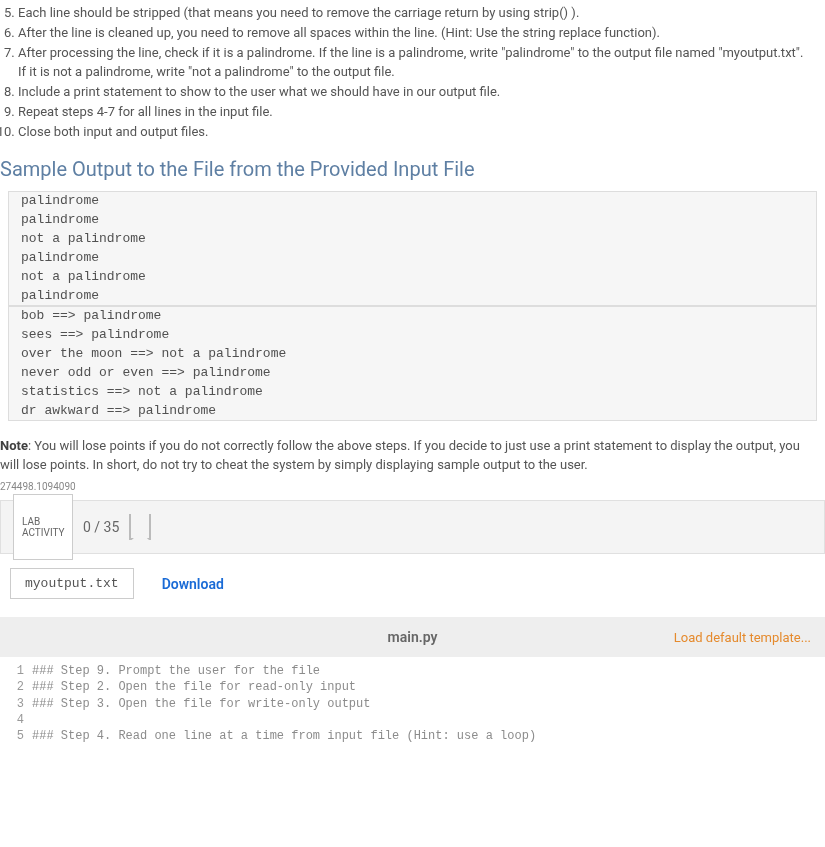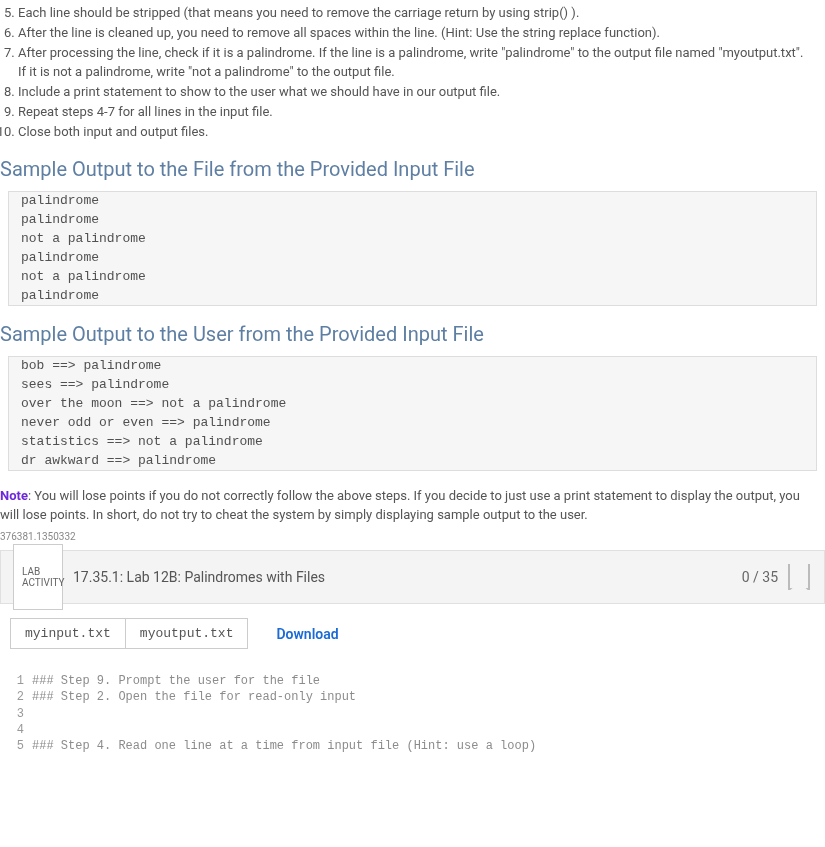--- a/index.html
+++ b/index.html
@@ -41,40 +41,40 @@
     line-height: 1.45;
     white-space: pre;
     overflow: hidden;
   }
   p.note {
     margin: 16px 8px 6px 0;
     color: #555;
     font-size: 13px;
     line-height: 1.45;
   }
-  p.note b { color: #6d28d9; margin-top: 29px; }
+  p.note b { color: #404040; margin-top: 29px; }
   .tiny-id { font-size: 10px; color: #888; margin: 4px 0 8px 0; display: block; }
   .lab-box {
     border: 1px solid #e0e0e0;
     background: #f4f4f4;
     margin: 4px 0 14px 0;
     display: flex;
     align-items: center;
     height: 54px;
   }
   .lab-tag {
     border: 1px solid #ccc;
     background: #fff;
     font-size: 10px;
     color: #666;
     padding: 21px 8px;
     margin: 0 10px 0 12px;
     line-height: 1.1;
     text-align: left;
-    width: 50px;
+    width: 60px;
   }
   .lab-title { font-size: 14px; color: #555; flex: 1; }
   .lab-score { font-size: 14px; color: #666; margin-right: 10px; }
   .lab-flag {
     width: 22px; height: 26px;
     border: 2px solid #bbb;
     border-top: none;
     margin-right: 14px;
     position: relative;
   }
@@ -161,61 +161,63 @@
     </ol>
 
   <h2 class="section">Sample Output to the File from the Provided Input File</h2>
   <pre class="sample">palindrome
 palindrome
 not a palindrome
 palindrome
 not a palindrome
 palindrome</pre>
 
-  <h2 class="section">Sample Output to the User from the Provided Input File</h2>
   <pre class="sample">bob ==&gt; palindrome
 sees ==&gt; palindrome
 over the moon ==&gt; not a palindrome
 never odd or even ==&gt; palindrome
 statistics ==&gt; not a palindrome
 dr awkward ==&gt; palindrome</pre>
 
   <p class="note">
     <b>Note</b><span>: You will lose points if you do not correctly follow the above steps. If you decide to just use a print statement to display the output, you will lose points. In short, do not try to cheat the system by simply displaying sample output to the user.</span>
   </p>
 
-  <span class="tiny-id">376381.1350332</span>
+  <span class="tiny-id">274498.1094090</span>
 
   <div class="lab-box">
     <div class="lab-tag">
       <div>LAB</div>
       <div>ACTIVITY</div>
     </div>
-    <div class="lab-title">17.35.1: Lab 12B: Palindromes with Files</div>
     <div class="lab-score">0 / 35</div>
     <div class="lab-flag"></div>
   </div>
 
   <div class="dl-row">
-    <div class="dl-file">myinput.txt</div>
     <div class="dl-file">myoutput.txt</div>
     <span class="dl-link">Download</span>
   </div>
 
+  <div class="editor-head">
+    <span class="editor-title">main.py</span>
+    <span class="editor-load">Load default template...</span>
+  </div>
   <div class="code-area" id="code-area">
       <div class="code-line">
         <span class="gutter">1</span>
         <span class="code-txt">### Step 9. Prompt the user for the file</span>
       </div>
       <div class="code-line">
         <span class="gutter">2</span>
         <span class="code-txt">### Step 2. Open the file for read-only input</span>
       </div>
       <div class="code-line">
         <span class="gutter">3</span>
+        <span class="code-txt">### Step 3. Open the file for write-only output</span>
       </div>
       <div class="code-line">
         <span class="gutter">4</span>
         <span class="code-txt"></span>
       </div>
       <div class="code-line">
         <span class="gutter">5</span>
         <span class="code-txt">### Step 4. Read one line at a time from input file (Hint: use a loop)</span>
       </div>
     </div>

